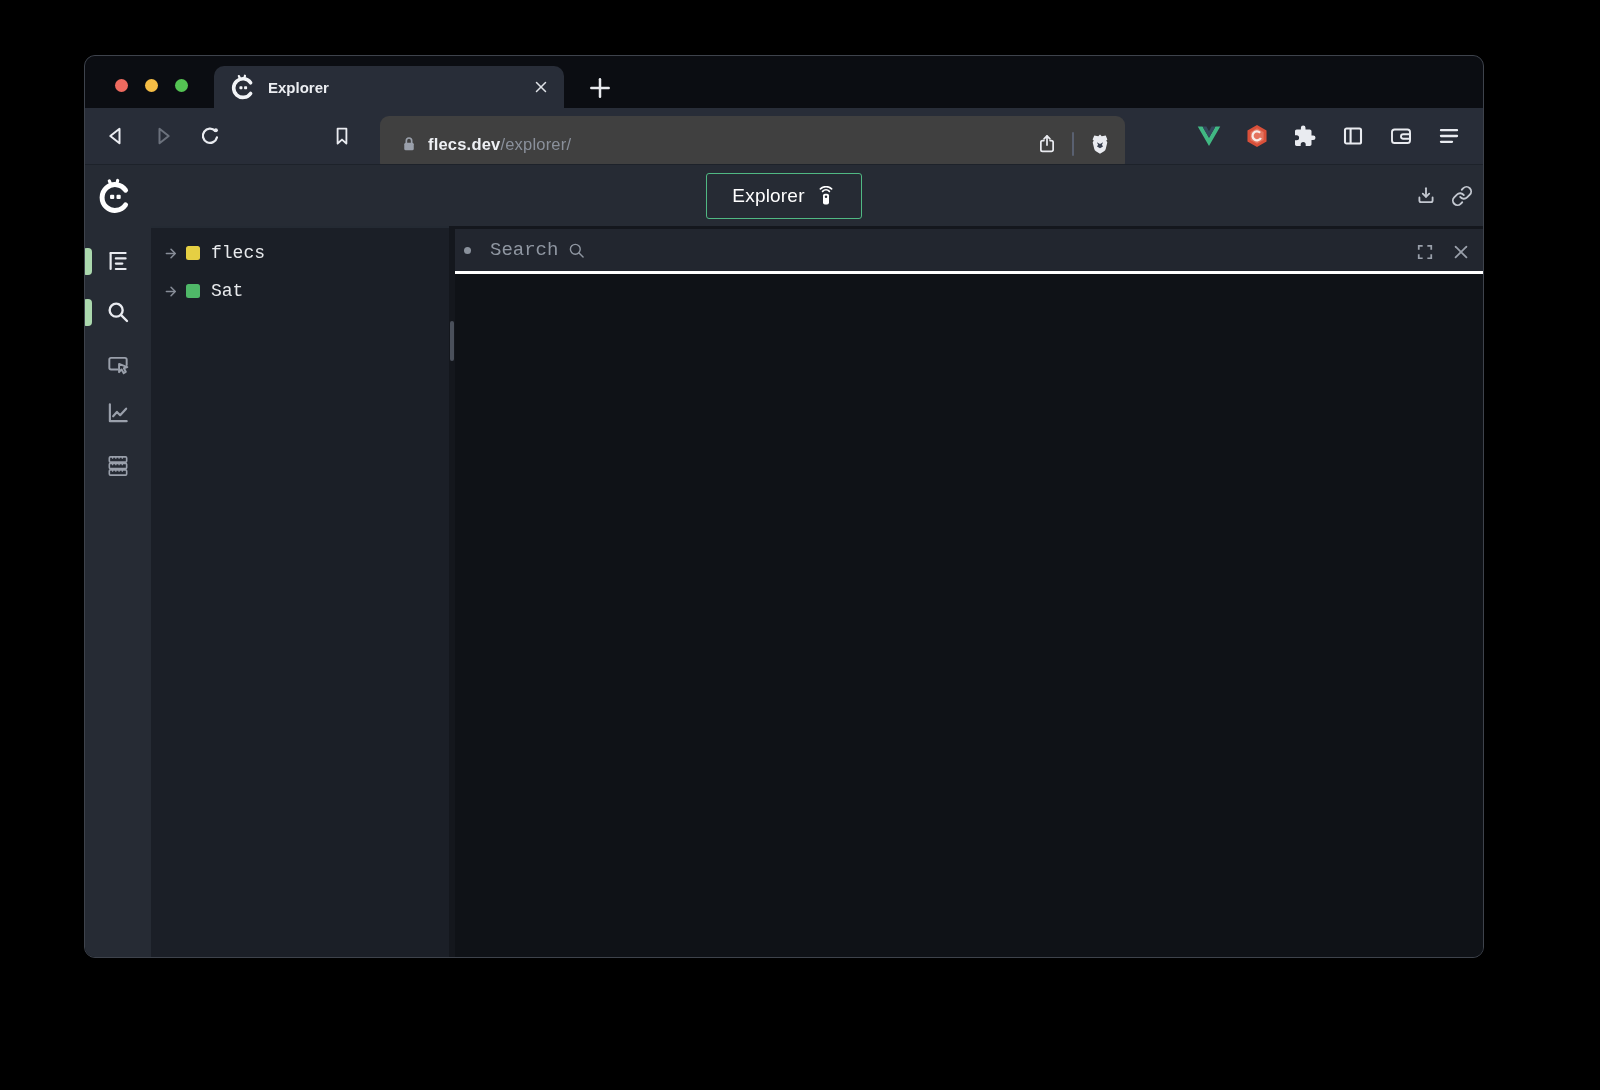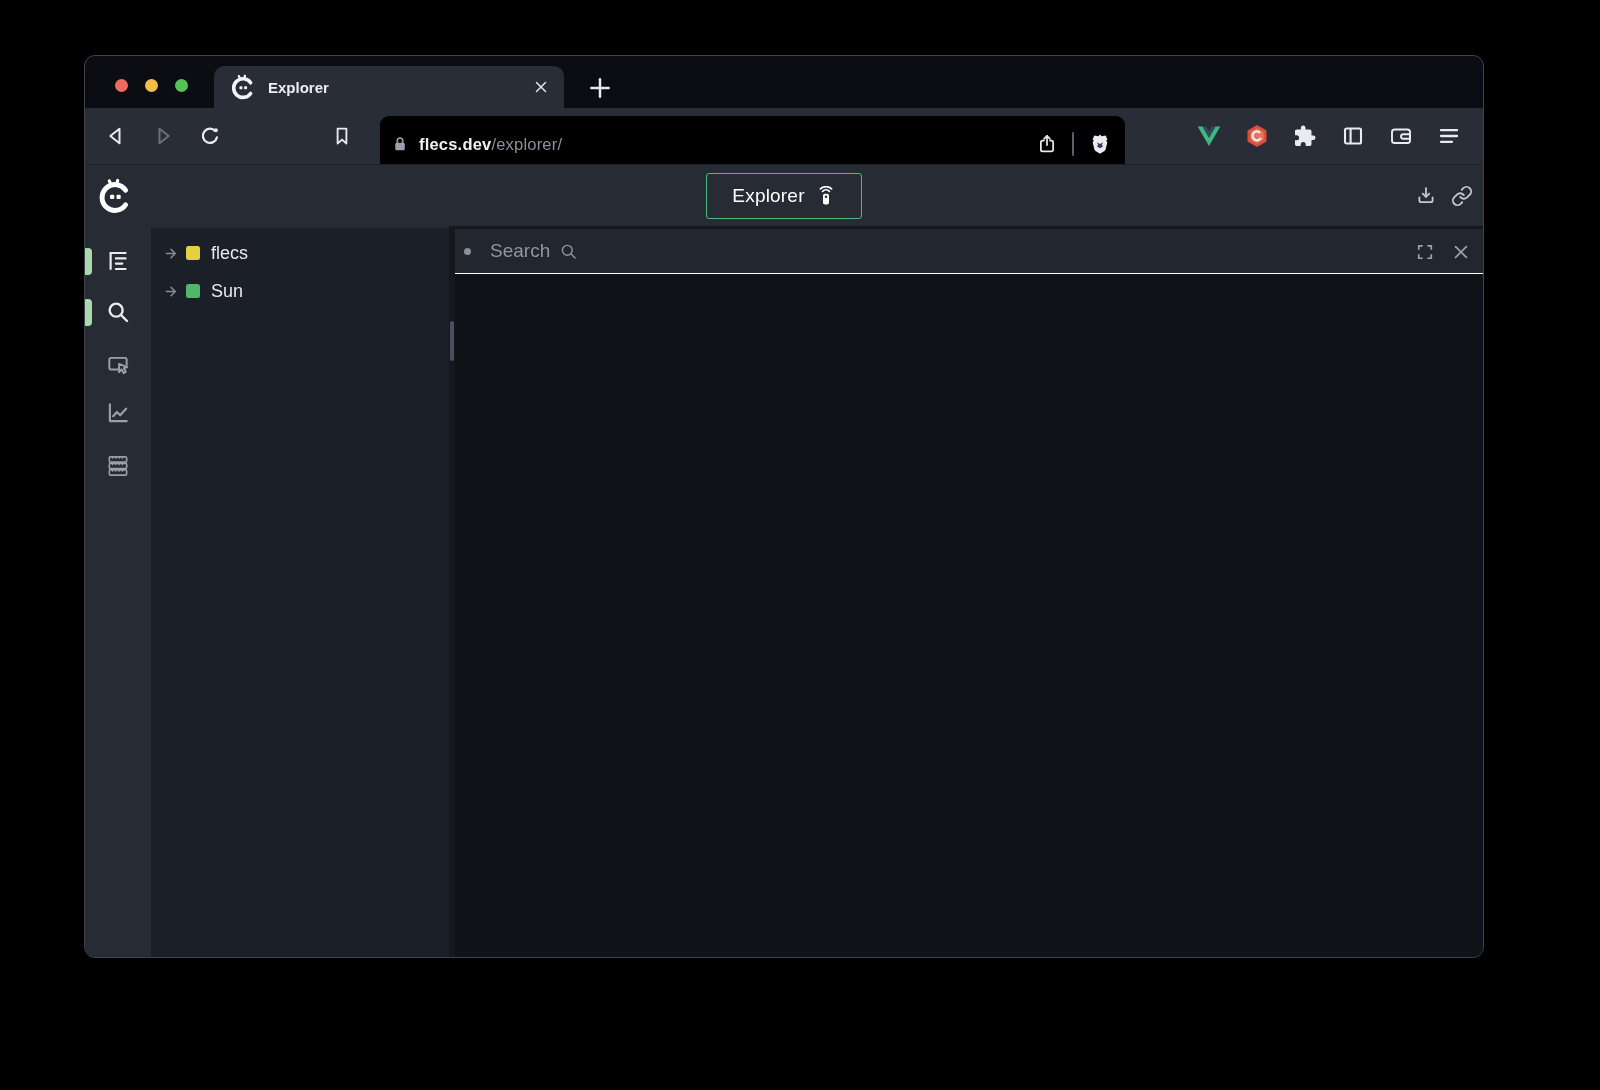--- a/index.html
+++ b/index.html
@@ -21,52 +21,52 @@
   .tab-close { width:18px; height:18px; color:#dfe2e7; flex:0 0 auto; margin-right:2px; }
   .newtab { position:absolute; left:500px; top:19px; width:30px; height:26px; color:#e8eaee; }
   
   .toolbar { position:relative; height:56px; background:#282d38; }
   .navbtn { position:absolute; top:12px; width:32px; height:32px; display:flex; align-items:center; justify-content:center; }
   .icon-24 { width:24px; height:24px; }
   .icon-22 { width:22px; height:22px; }
   .icon-20 { width:20px; height:20px; }
   .icon-26 { width:26px; height:26px; }
   .c-white { color:#e9ebf0; } .c-dim { color:#6b717c; } .c-gray { color:#9aa0ab; }
-  .urlbar { position:absolute; left:295px; top:8px; width:745px; height:56px; background:#000000;
-    border-radius:9px; display:flex; align-items:center; padding:0 13px 0 10px; }
+  .urlbar { position:absolute; left:295px; top:8px; width:745px; height:56px; background:#404040;
+    border-radius:9px; display:flex; align-items:center; padding:0 13px 0 19px; }
   .url-text { margin-left:9px; font-size:16.5px; letter-spacing:.2px; flex:1 1 auto; white-space:nowrap; }
   .url-domain { color:#eef0f4; font-weight:700; }
   .url-path { color:#8a909b; font-weight:400; }
   .url-divider { width:2px; height:24px; background:#596070; border-radius:1px; margin:0 14px; }
   .ext-cluster { position:absolute; right:18px; top:12px; display:flex; gap:16px; align-items:center; height:32px; }
   .ext { width:32px; height:32px; display:flex; align-items:center; justify-content:center; }
   
   .app { height:795px; display:flex; flex-direction:column; }
   .app-header { position:relative; height:62px; background:#262b34; border-top:1px solid #1d222a;
     display:flex; align-items:center; justify-content:center; }
   .app-logo { position:absolute; left:12px; top:13px; width:36px; height:36px; }
   .title-btn { height:46px; min-width:156px; border:1.5px solid #50b883; border-radius:3px;
     background:transparent; display:flex; align-items:center; justify-content:center; gap:11px; padding:0 18px; cursor:pointer; }
   .title-btn-label { color:#ffffff; font-size:19px; font-weight:500; letter-spacing:.2px; }
   .hdr-right { position:absolute; right:10px; top:0; height:62px; display:flex; align-items:center; gap:14px; color:#c3c8d0; }
   
-  .app-body { position:relative; flex:1 1 auto; display:flex; background:#14171d; }
+  .app-body { position:relative; flex:1 1 auto; display:flex; background:#14171d;font-family:Liberation Mono, monospace; }
   .rail { position:relative; width:66px; background:#262b34; flex:0 0 auto; }
   .rail-btn { position:absolute; left:20px; width:26px; height:26px; }
   .pill { position:absolute; left:-2px; width:9px; height:27px; border-radius:4px; }
   .tree-panel { width:298px; background:#1b1f27; border-top:2px solid #242a33; flex:0 0 auto; padding-top:6px; }
   .tree-row { height:38px; display:flex; align-items:center; padding-left:13px; cursor:pointer; }
   .tree-arrow { width:15px; height:15px; color:#878d98; flex:0 0 auto; }
   .tree-square { width:14px; height:14px; border-radius:2.5px; margin-left:7px; flex:0 0 auto; }
   .tree-label { margin-left:11px; font-size:18px; color:#e8eaed; }
   .panel-gap { width:6px; background:#14171d; flex:0 0 auto; position:relative; }
   .gap-thumb { position:absolute; left:1px; top:95px; width:4px; height:40px; background:#4a505b; border-radius:2px; }
   .main-panel { flex:1 1 auto; display:flex; flex-direction:column; }
   .main-spacer { height:3px; background:#14171d; }
-  .main-header { position:relative; height:45px; background:#22262f; border-bottom:1px solid #ffffff;
+  .main-header { position:relative; height:45px; background:#22262f; border-bottom:3px solid #ffffff;
     display:flex; align-items:center; }
   .hdr-bullet { width:7px; height:7px; border-radius:50%; background:#8a919c; margin-left:9px; flex:0 0 auto; }
   .search-field { display:flex; align-items:center; margin-left:19px; cursor:text; }
   .search-text { font-size:19px; color:#8f96a1; }
   .search-mag { width:19px; height:19px; color:#8f96a1; margin-left:9px; }
   .main-hdr-icons { position:absolute; right:12px; top:0; height:45px; display:flex; align-items:center; gap:16px; color:#9aa0ab; }
   .main-content { flex:1 1 auto; background:#0f1217; }
   svg { display:block; width:100%; height:100%; }
 </style>
 </head>
@@ -309,21 +309,21 @@
           <span class="tree-label">flecs</span>
         </div>
         <div class="tree-row">
           <span class="tree-arrow">
             <svg viewBox="0 0 16 16" fill="none" stroke="currentColor" stroke-width="1.6" stroke-linecap="round" stroke-linejoin="round">
               <path d="M2.5 8h9"></path>
                 <path d="M7.5 3.5 12 8l-4.5 4.5"></path>
             </svg>
           </span>
           <span class="tree-square" style="background: rgb(79, 184, 104);"></span>
-          <span class="tree-label">Sun</span>
+          <span class="tree-label">Sat</span>
         </div>
       </div>
 
       <div class="panel-gap">
         <span class="gap-thumb"></span>
       </div>
 
       <div class="main-panel">
         <div class="main-spacer"></div>
         <div class="main-header">

